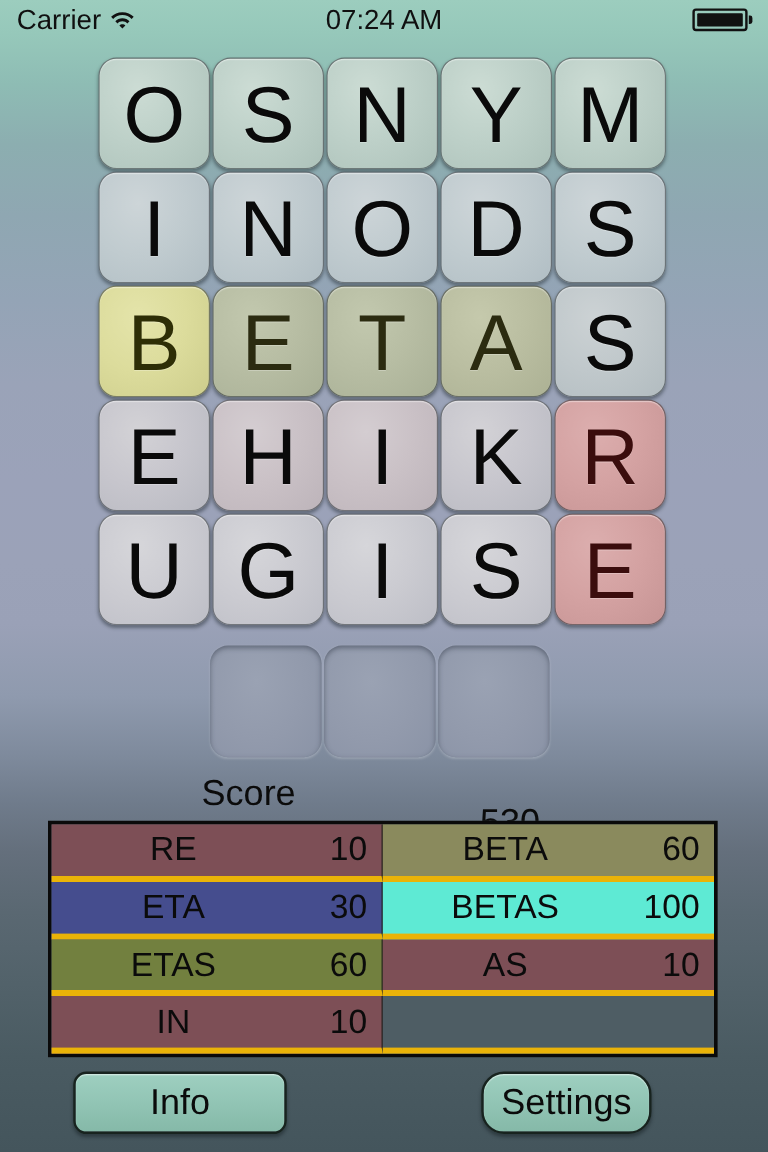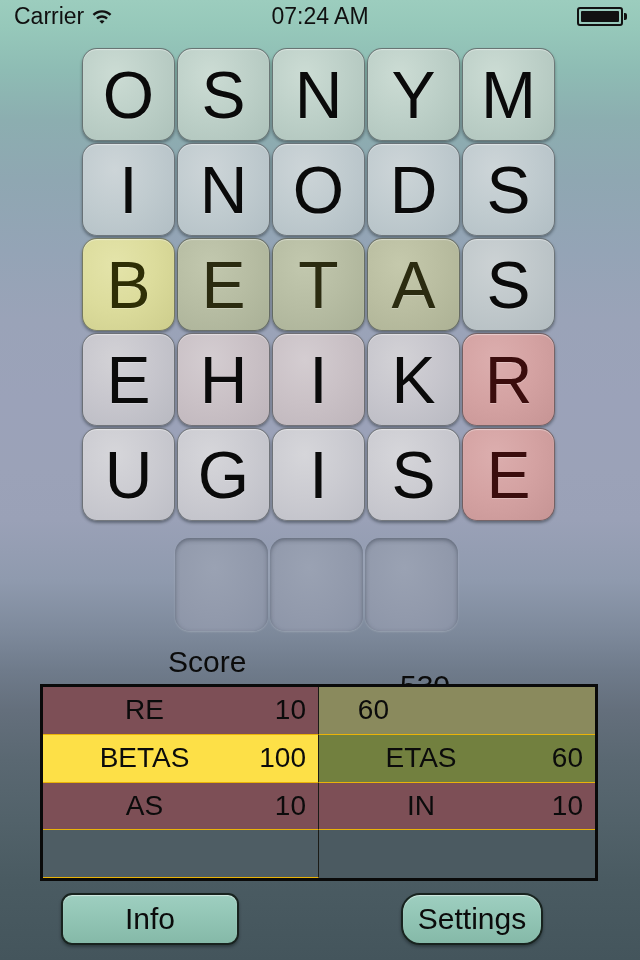--- a/index.html
+++ b/index.html
@@ -214,42 +214,42 @@
     display: grid;
     grid-template-columns: 1fr 1fr;
     grid-template-rows: repeat(4, 1fr);
     background: #4b5a61;
   }
   .cell {
     position: relative;
     display: flex;
     align-items: center;
     border-right: 1px solid #1b1b16;
-    border-bottom: 1px solid #eab308;
+    border-bottom: 5px solid #eab308;
     padding: 0 12px;
     overflow: hidden;
   }
   .cell:nth-child(2n) { border-right: none; }
   .cell .w-word {
     flex: 1 1 auto;
     text-align: center;
     font-size: 28px;
     color: #0b0b0b;
     padding-right: 14px;
   }
   .cell .w-pts {
     flex: 0 0 58px;
     text-align: right;
     font-size: 28px;
     color: #0b0b0b;
   }
   .cell.c-red    { background: #7d4f56; }
   .cell.c-olive  { background: #8a8a5d; }
   .cell.c-blue   { background: #454d8e; }
-  .cell.c-green  { background: #fde047; }
+  .cell.c-green  { background: #5eead4; }
   .cell.c-olive2 { background: #72803f; }
   .cell.c-empty  { background: #4e5d64; }
 
   
   .btn {
     position: absolute;
     top: 893px;
     height: 52px;
     border-radius: 11px;
     border: 2px solid #18231f;
@@ -378,21 +378,26 @@
     <span class="score-label">Score</span>
     <span class="score-value">530</span>
   </div>
 
   <div class="wordtable" id="wordtable">
       <div class="cell c-red">
         <span class="w-word">RE</span>
         <span class="w-pts">10</span>
       </div>
       <div class="cell c-olive">
+        <span class="w-word">BETA</span>
         <span class="w-pts">60</span>
+      </div>
+      <div class="cell c-blue">
+        <span class="w-word">ETA</span>
+        <span class="w-pts">30</span>
       </div>
       <div class="cell c-green">
         <span class="w-word">BETAS</span>
         <span class="w-pts">100</span>
       </div>
       <div class="cell c-olive2">
         <span class="w-word">ETAS</span>
         <span class="w-pts">60</span>
       </div>
       <div class="cell c-red">

